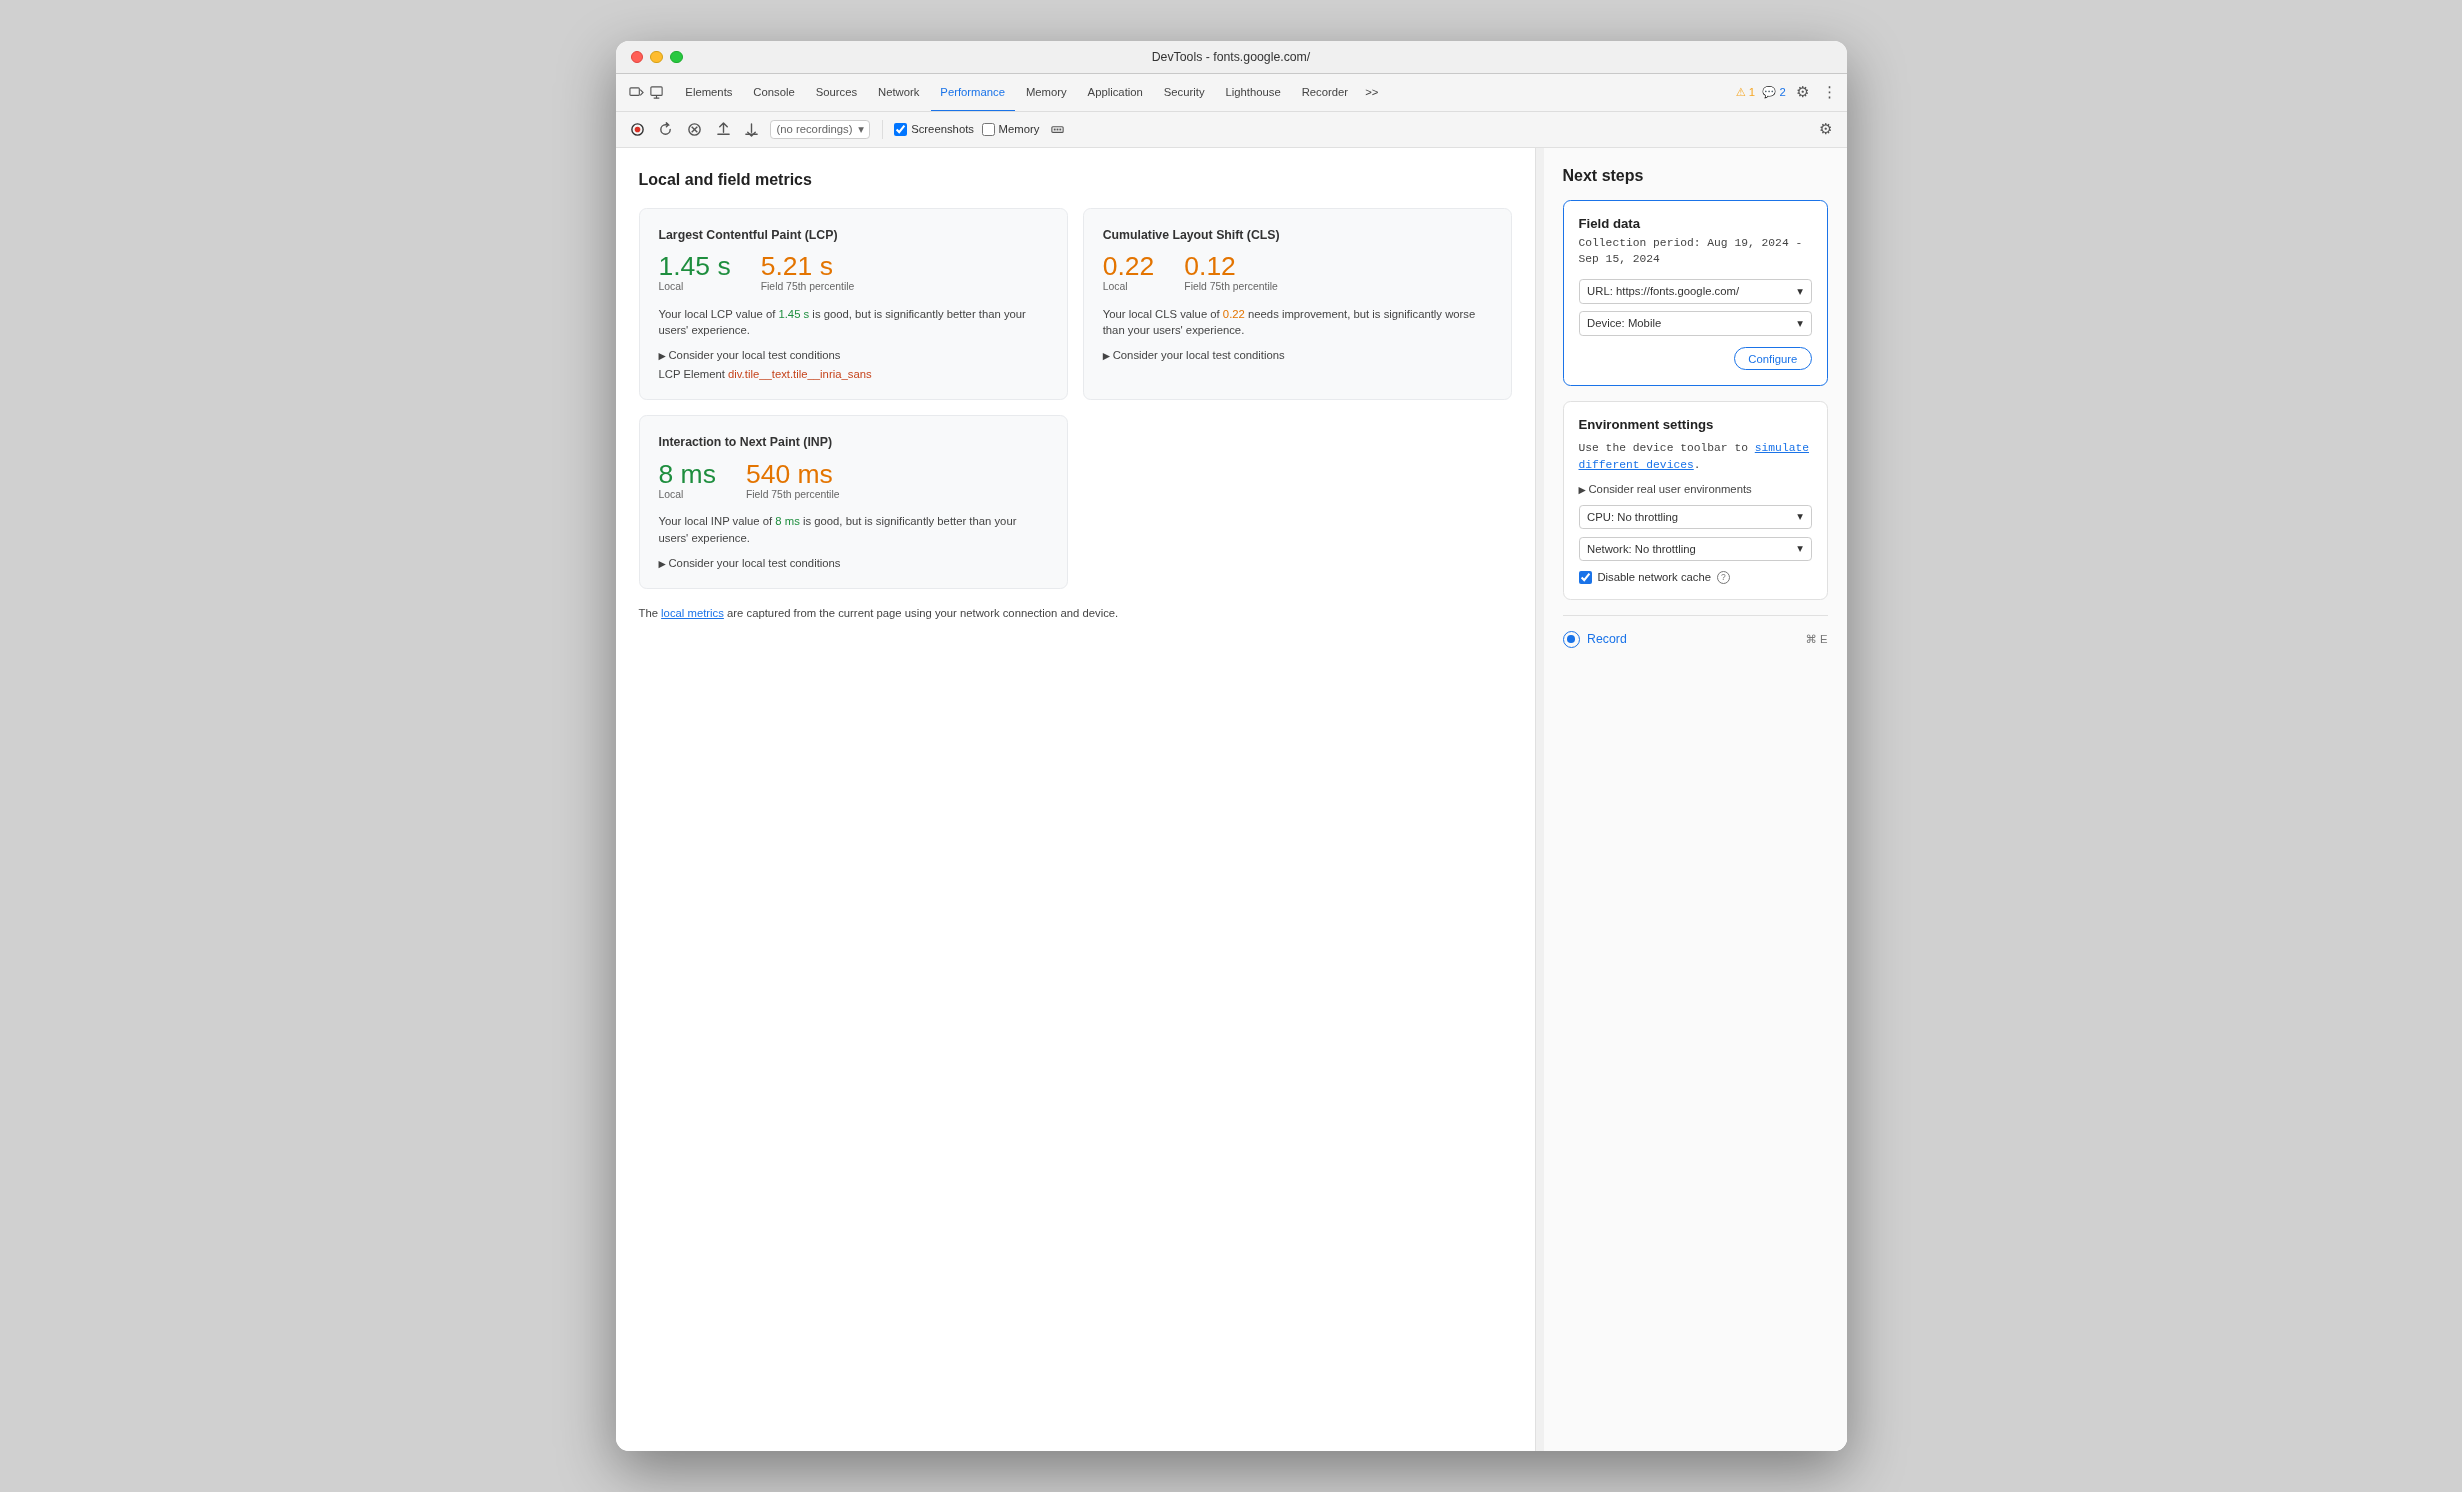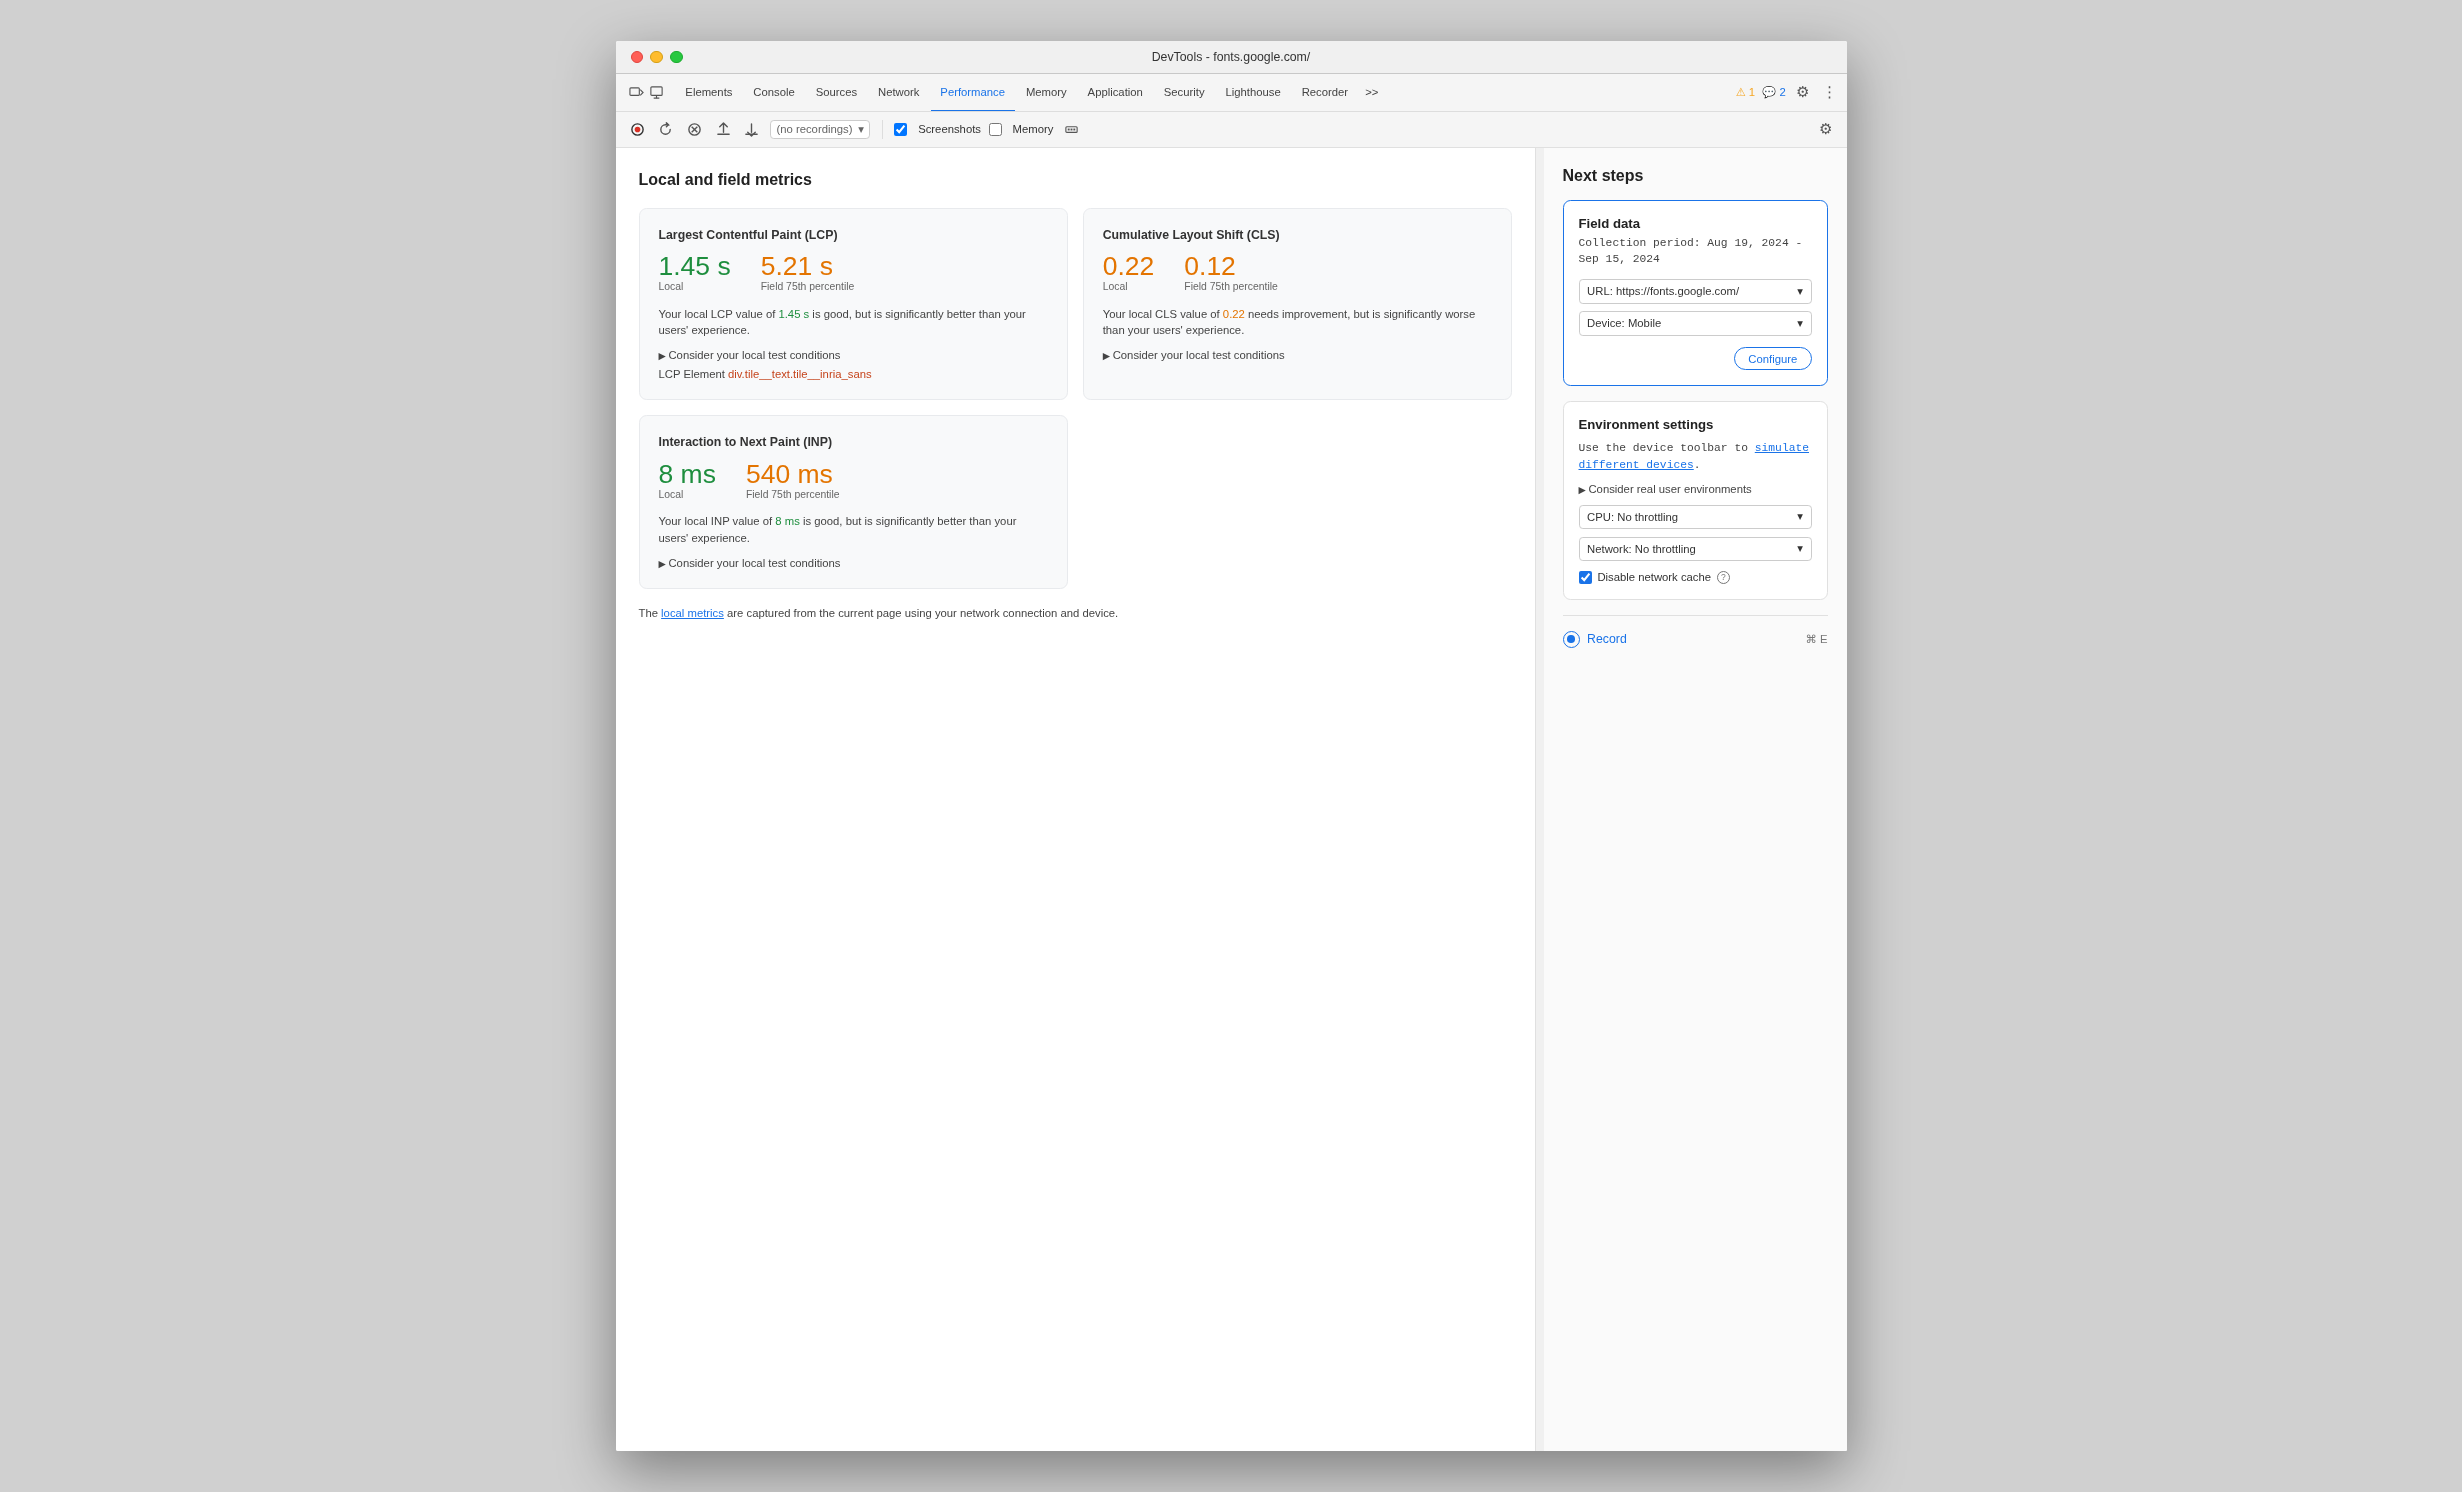--- a/index.html
+++ b/index.html
@@ -8,21 +8,21 @@
       background: #d0d0d0;
       display: flex;
       justify-content: center;
       align-items: center;
       min-height: 100vh;
       padding: 19px;
     }
     .window {
       width: 1231px;
       background: #ffffff;
-      border-radius: 2px;
+      border-radius: 13px;
       box-shadow: 0 19px 57px rgba(0,0,0,0.4);
       overflow: hidden;
     }
     .titlebar {
       background: #f0f0f0;
       border-bottom: 0.9px solid #c8c8c8;
       padding: 9.5px 15px;
       display: flex;
       align-items: center;
       gap: 7.6px;
@@ -145,21 +145,21 @@
       font-size: 11.3px;
       color: #666;
       background: white;
       cursor: pointer;
       gap: 5.7px;
     }
     .toolbar-separator { width: 0.9px; height: 19px; background: #ddd; margin: 0 3.8px; }
     .checkbox-label {
       display: flex;
       align-items: center;
-      gap: 11px;
+      gap: 4px;
       font-size: 11.3px;
       color: #333;
       cursor: pointer;
     }
     .checkbox-label input { cursor: pointer; }
     .toolbar-right { margin-left: auto; }
     .content {
       display: flex;
       height: calc(100vh - 189px);
       min-height: 548px;

